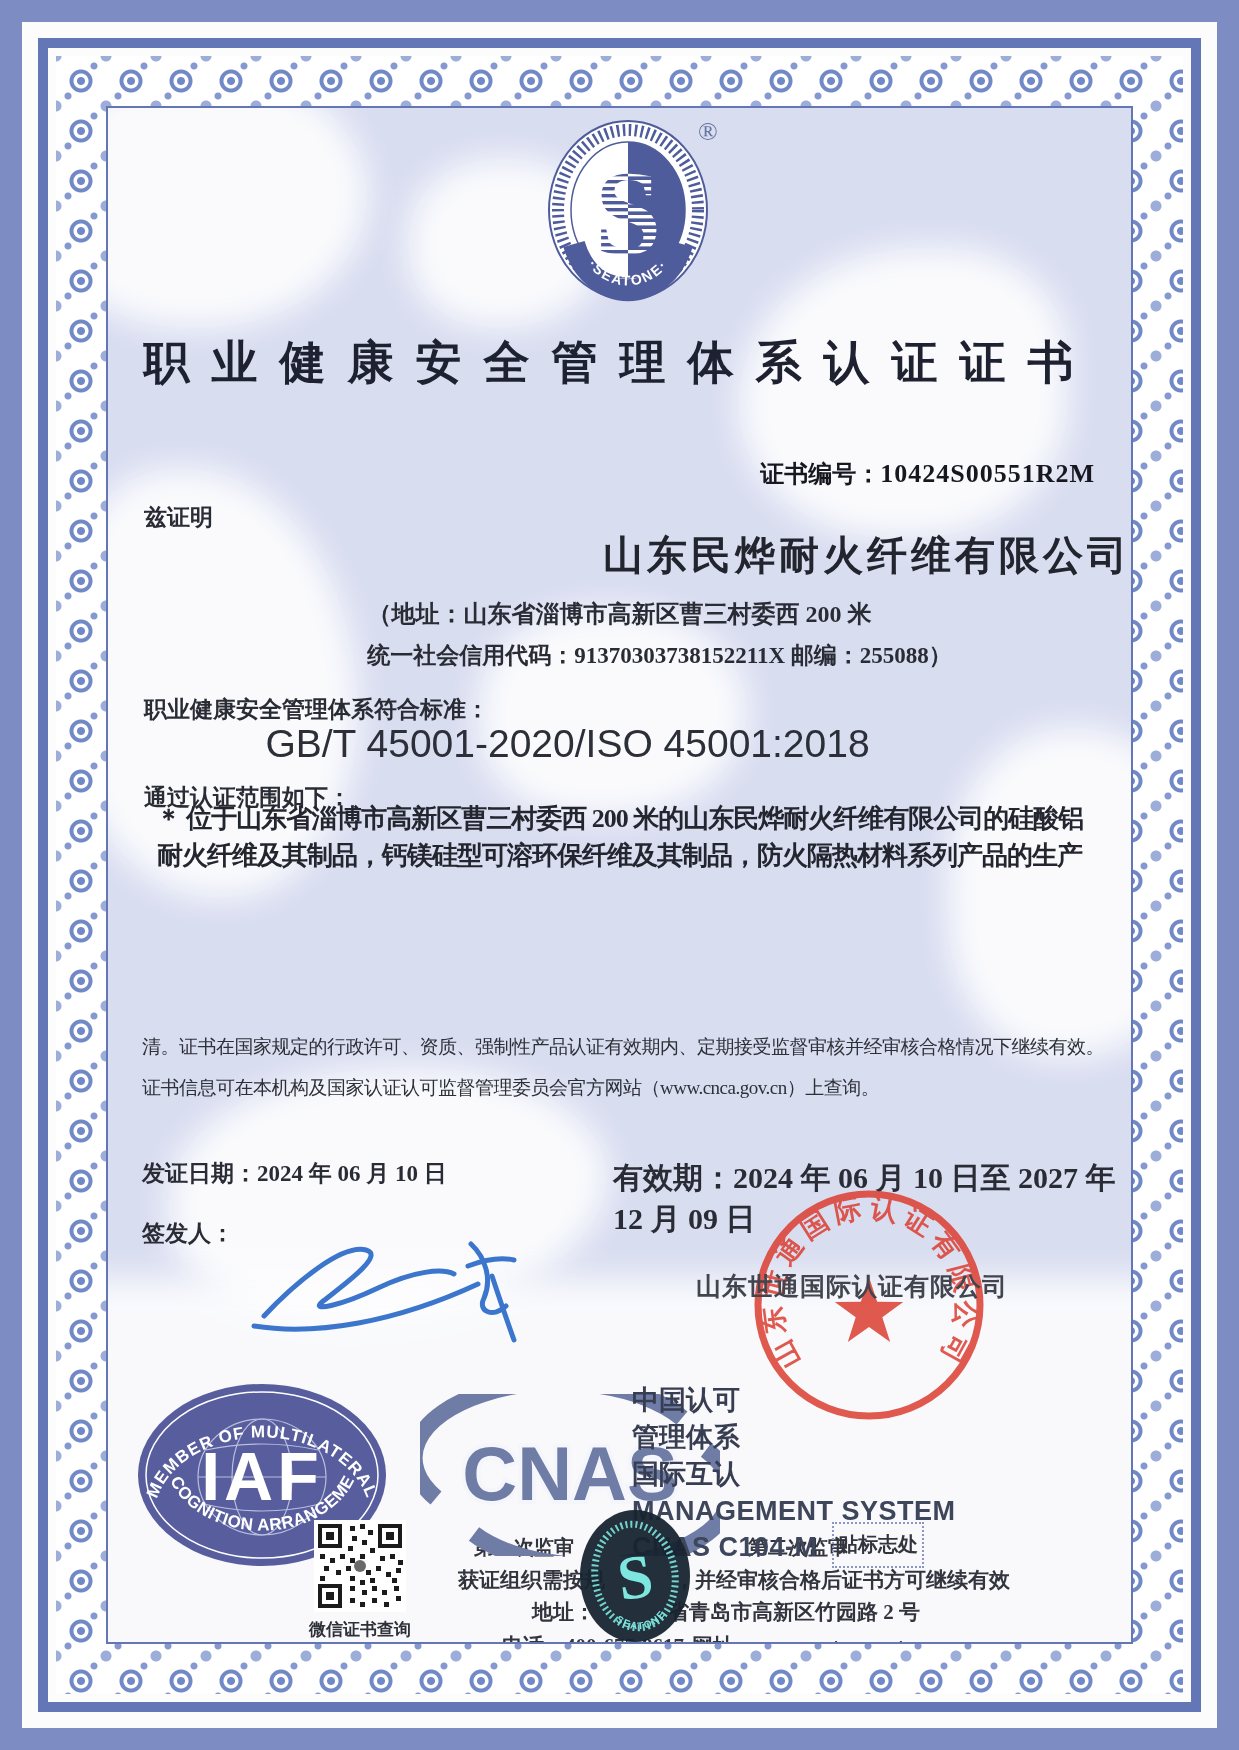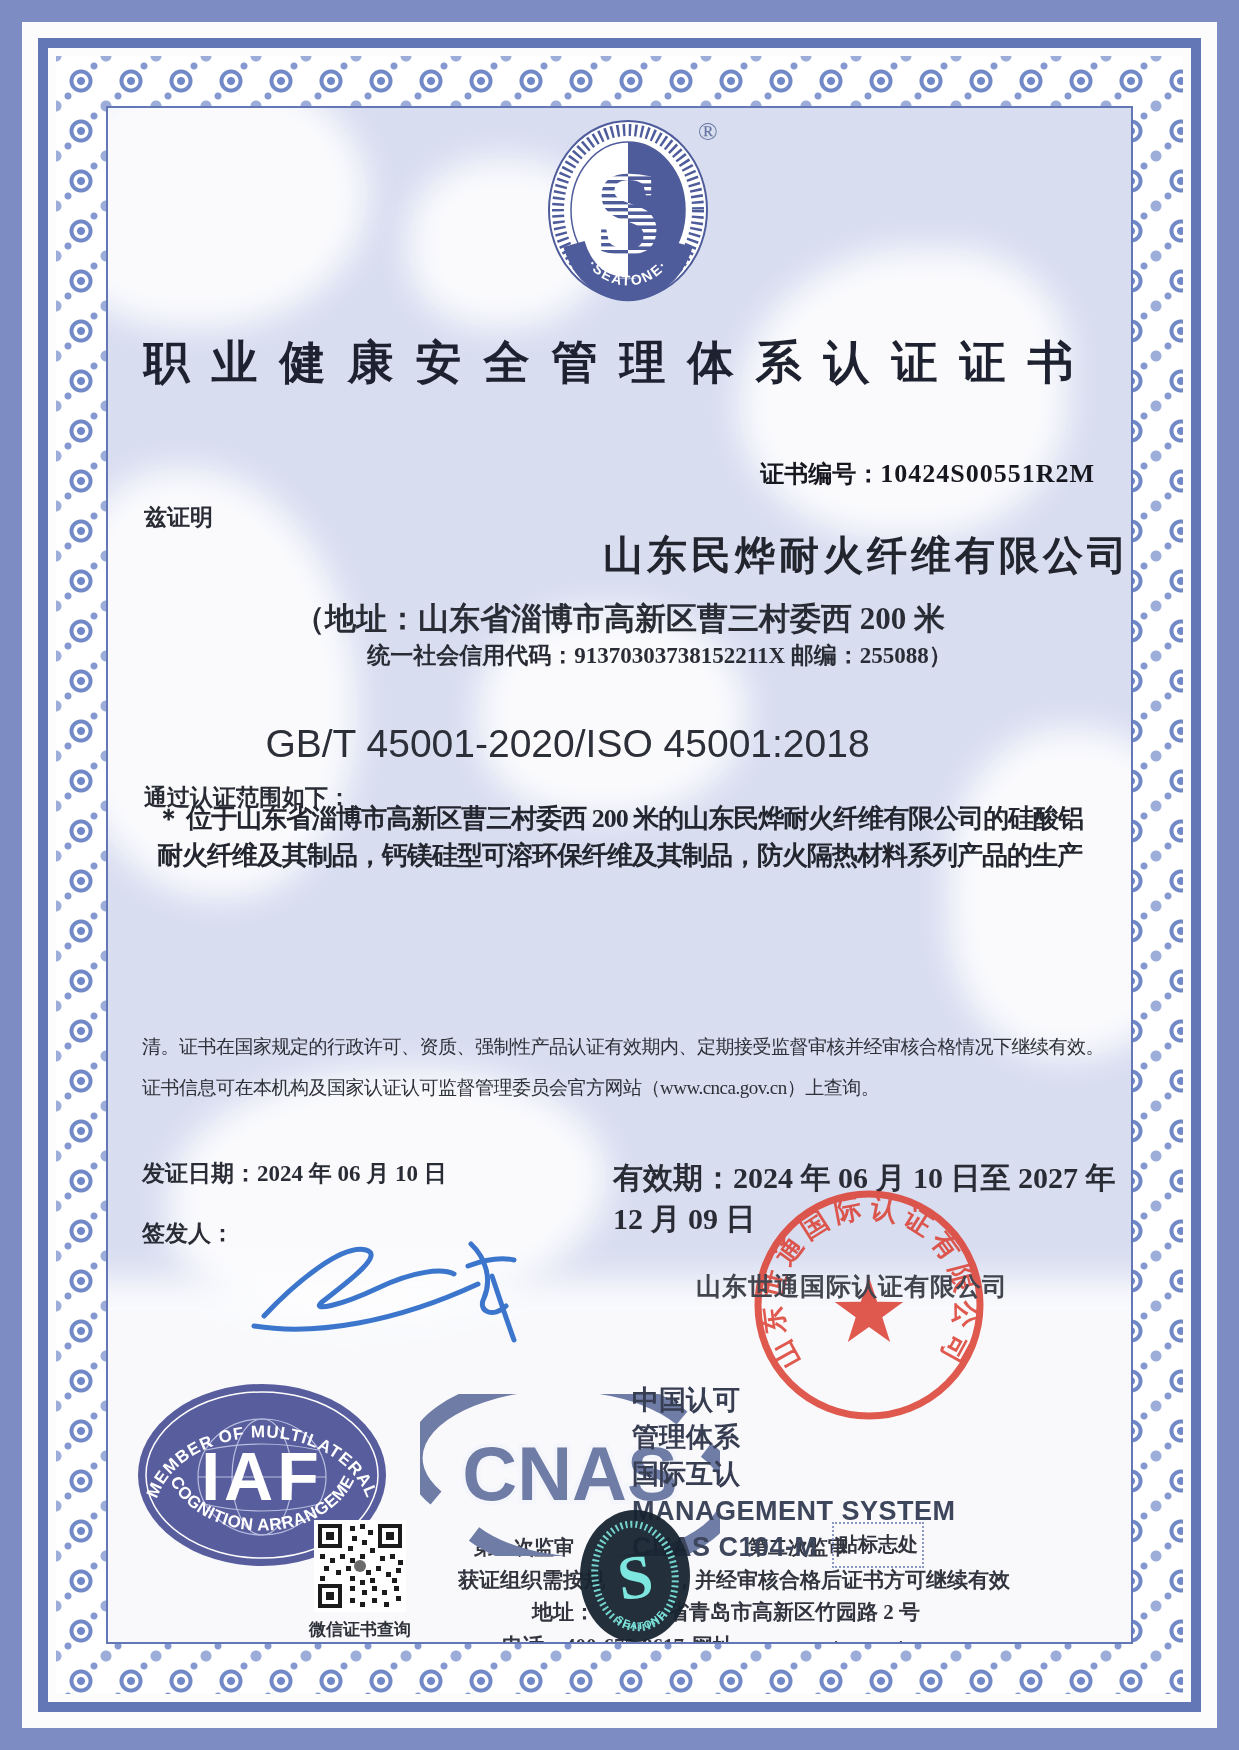--- a/index.html
+++ b/index.html
@@ -24,21 +24,21 @@
   .content{inset:106px;background:#d8ddf0;border:2px solid #6377b7;overflow:hidden;}
   .blob{position:absolute;background:#ffffff;opacity:.88;filter:blur(16px);border-radius:48% 52% 55% 45%;}
   
   .title{left:0;top:224px;width:100%;text-align:center;font-size:46px;font-weight:700;
     letter-spacing:22px;color:#1e2130;font-family:"Liberation Sans",sans-serif;}
   .certno{top:350px;right:36px;font-size:24px;font-weight:700;color:#17181f;}
   .certno b{font-size:26px;letter-spacing:1px;}
   .certify{left:36px;top:394px;font-size:23px;font-weight:600;}
   .company{left:0;top:420px;width:100%;text-align:right;font-size:40px;font-weight:700;
     letter-spacing:4px;color:#22242e;}
-  .addr1{left:0;top:490px;width:100%;text-align:center;font-size:31px;font-weight:600;}
+  .addr1{left:0;top:490px;width:100%;text-align:center;font-size:24px;font-weight:600;}
   .addr2{left:0;top:532px;width:100%;text-align:center;font-size:23px;font-weight:600;padding-left:40px;}
   .stdlabel{left:36px;top:586px;font-size:23px;font-weight:600;}
   .standard{left:0;top:614px;width:100%;text-align:center;font-size:39px;font-weight:500;
     color:#2c2e38;font-family:"Liberation Sans",sans-serif;transform:translateX(-52px);}
   .scopelabel{left:36px;top:674px;font-size:23px;font-weight:600;}
   .scope{left:0;top:692px;width:100%;text-align:center;font-size:26px;font-weight:700;
     line-height:37px;letter-spacing:-1px;color:#24262f;}
   .notes{left:34px;top:918px;width:975px;font-size:19px;font-weight:500;line-height:41px;
     letter-spacing:-0.5px;white-space:nowrap;color:#2e3038;}
   .date1{left:34px;top:1050px;font-size:23px;font-weight:600;}
@@ -119,20 +119,21 @@
 
     <div class="abs certno">
       <span>证书编号：</span><b>10424S00551R2M</b>
     </div>
 
     <div class="abs certify">兹证明</div>
     <div class="abs company">山东民烨耐火纤维有限公司</div>
     <div class="abs addr1">（地址：山东省淄博市高新区曹三村委西 200 米</div>
     <div class="abs addr2">统一社会信用代码：91370303738152211X 邮编：255088）</div>
 
+    <div class="abs stdlabel">职业健康安全管理体系符合标准：</div>
     <div class="abs standard">GB/T 45001-2020/ISO 45001:2018</div>
 
     <div class="abs scopelabel">通过认证范围如下：</div>
     <div class="abs scope">
       <div>＊ 位于山东省淄博市高新区曹三村委西 200 米的山东民烨耐火纤维有限公司的硅酸铝</div>
       <div>耐火纤维及其制品，钙镁硅型可溶环保纤维及其制品，防火隔热材料系列产品的生产</div>
     </div>
 
     <div class="abs notes">
       <div>清。证书在国家规定的行政许可、资质、强制性产品认证有效期内、定期接受监督审核并经审核合格情况下继续有效。</div>

